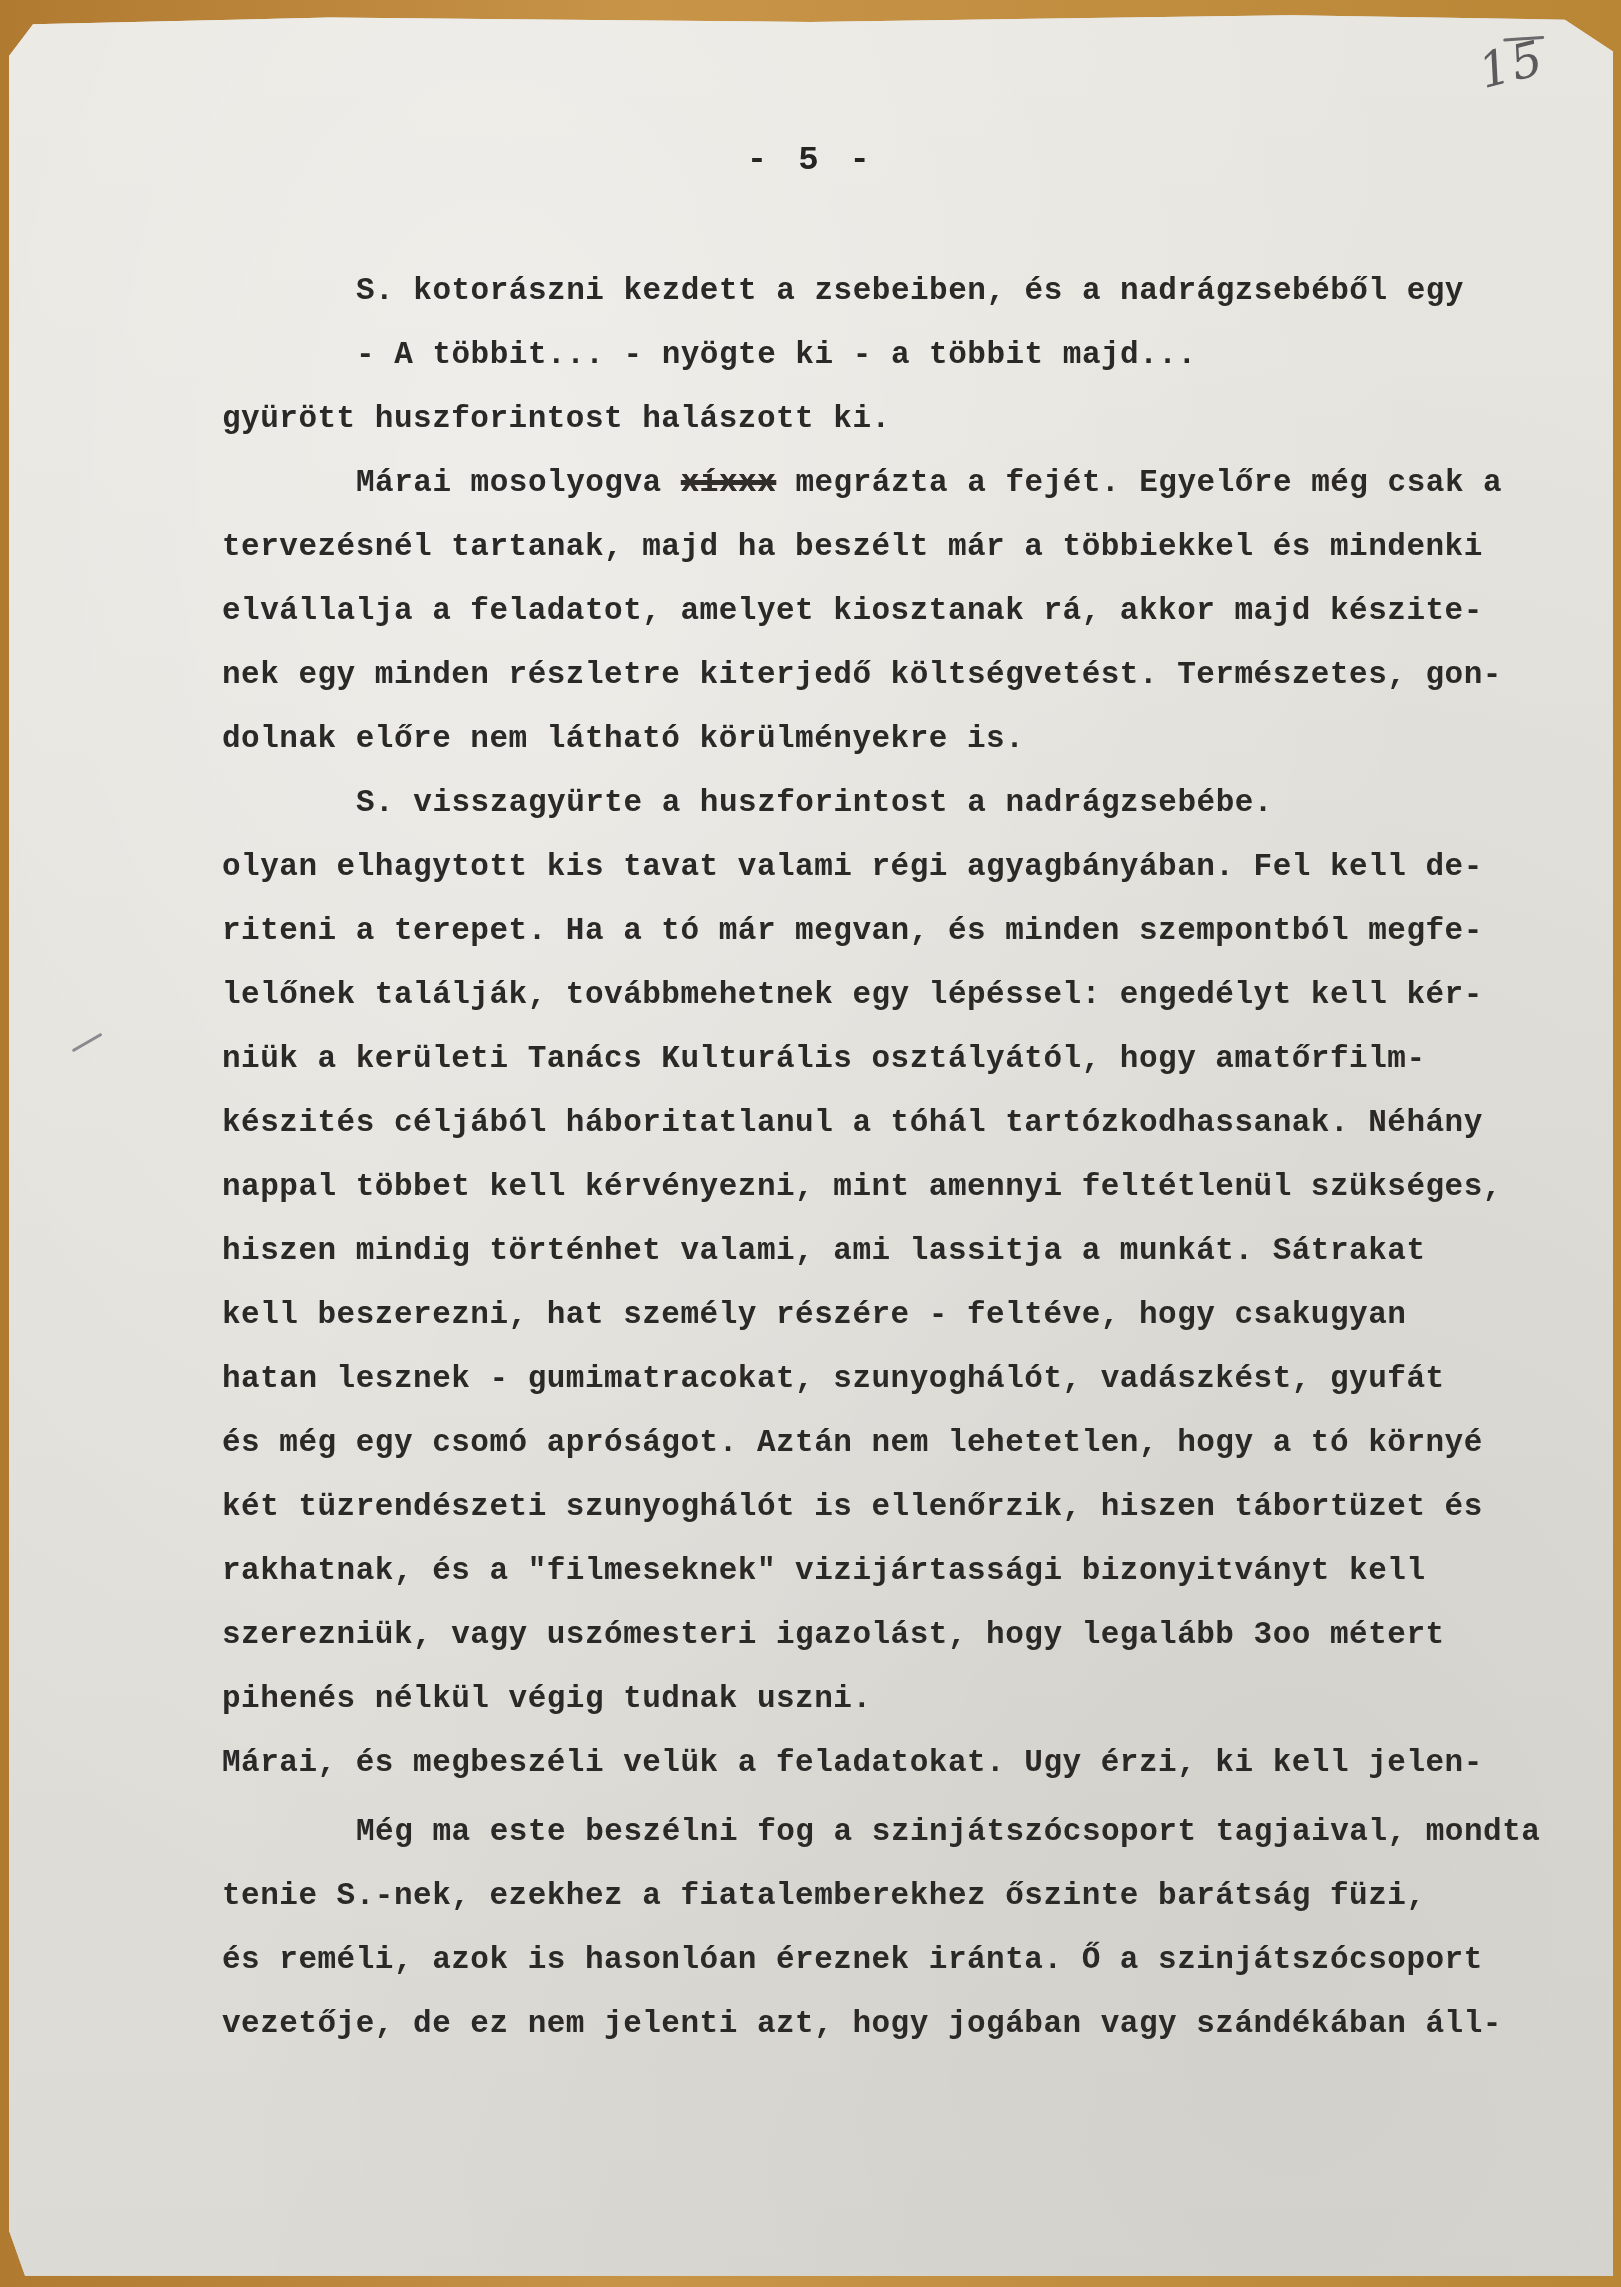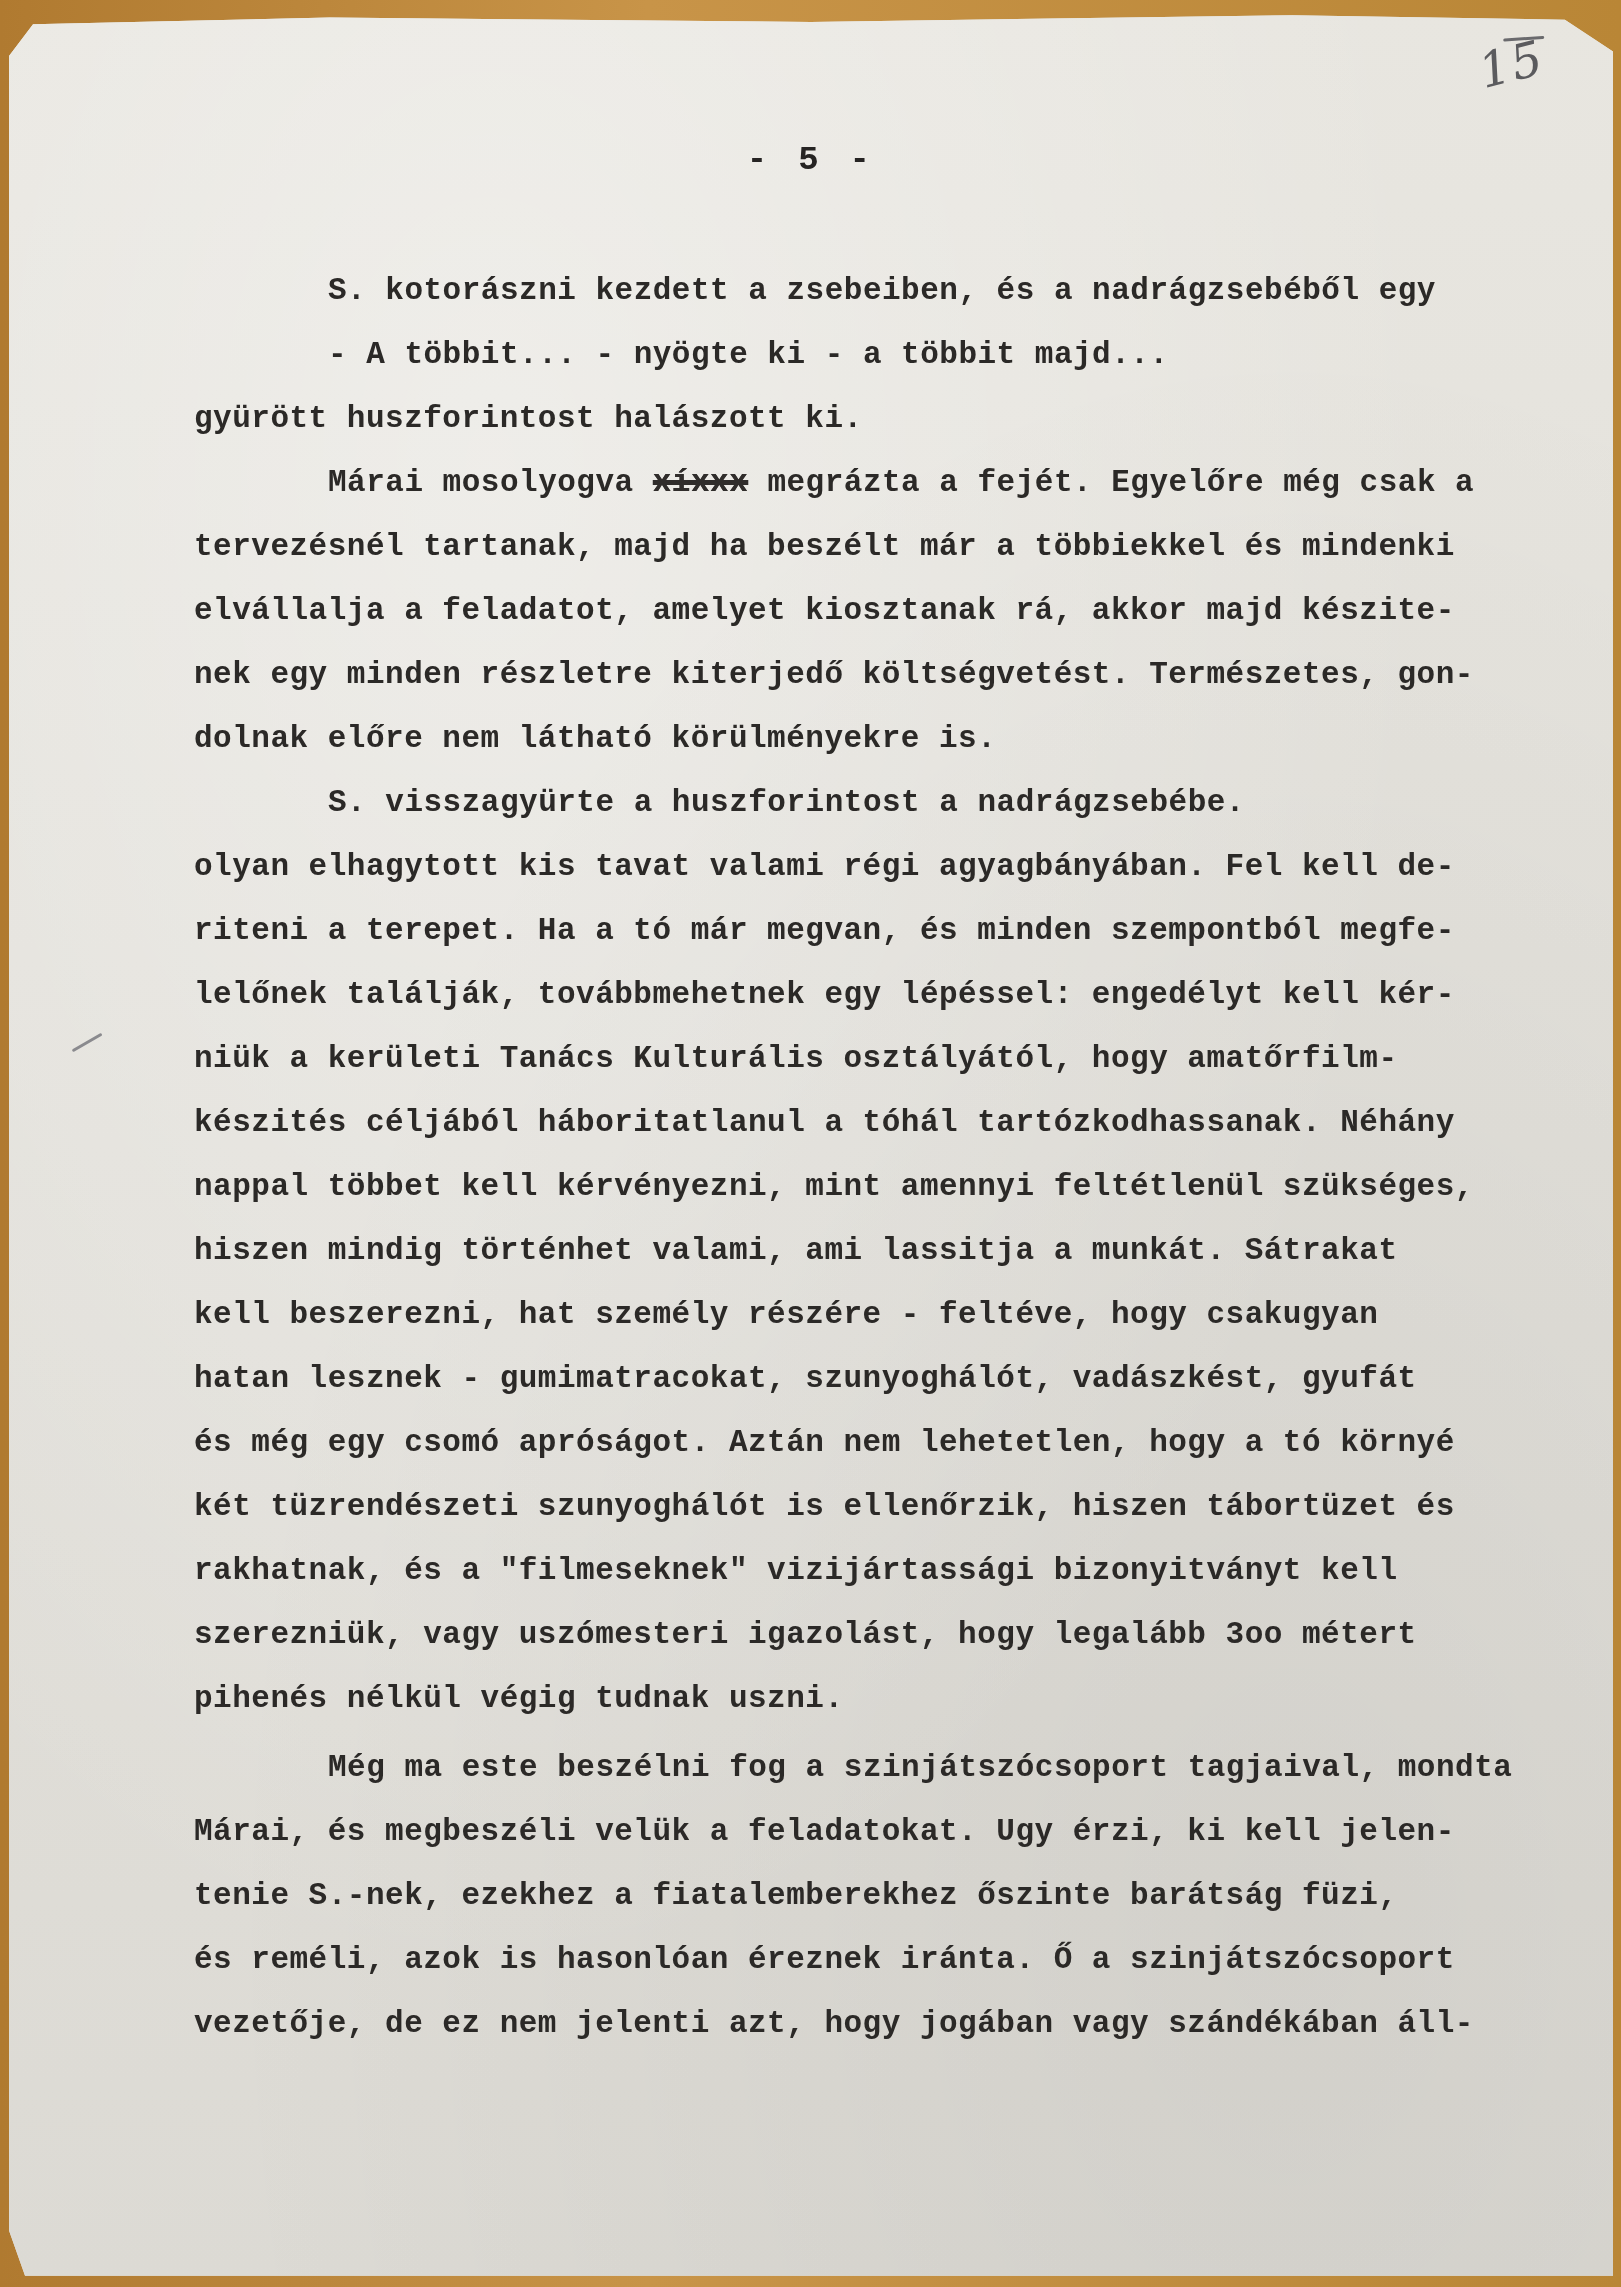--- a/index.html
+++ b/index.html
@@ -69,20 +69,21 @@
     }
     .line {
       position: relative;
       height: 64px;
       white-space: pre;
       font-size: 31px;
       font-weight: bold;
       color: #2b2927;
       letter-spacing: 0.5px;
       line-height: 36px;
+      margin-left: 28px;
     }
     .line.indent {
       padding-left: 134px;
     }
     .strike {
       color: #302d2b;
       background: repeating-linear-gradient(90deg, #3a3634 0 2.7px, #57534f 2.7px 4.5px);
       -webkit-background-clip: text;
       text-decoration: line-through;
       text-decoration-thickness: 5.3px;
@@ -126,19 +127,19 @@
   <div class="line">készités céljából háboritatlanul a tóhál tartózkodhassanak. Néhány</div>
   <div class="line">nappal többet kell kérvényezni, mint amennyi feltétlenül szükséges,</div>
   <div class="line">hiszen mindig történhet valami, ami lassitja a munkát. Sátrakat</div>
   <div class="line">kell beszerezni, hat személy részére - feltéve, hogy csakugyan</div>
   <div class="line">hatan lesznek - gumimatracokat, szunyoghálót, vadászkést, gyufát</div>
   <div class="line">és még egy csomó apróságot. Aztán nem lehetetlen, hogy a tó környé</div>
   <div class="line">két tüzrendészeti szunyoghálót is ellenőrzik, hiszen tábortüzet és</div>
   <div class="line">rakhatnak, és a "filmeseknek" vizijártassági bizonyitványt kell</div>
   <div class="line">szerezniük, vagy uszómesteri igazolást, hogy legalább 3oo métert</div>
   <div class="line">pihenés nélkül végig tudnak uszni.</div>
+  <div class="line">Márai, és megbeszéli velük a feladatokat. Ugy érzi, ki kell jelen-</div>
   <div class="line indent" style="margin-top:5.3px">Még ma este beszélni fog a szinjátszócsoport tagjaival, mondta</div>
-  <div class="line">Márai, és megbeszéli velük a feladatokat. Ugy érzi, ki kell jelen-</div>
   <div class="line">tenie S.-nek, ezekhez a fiatalemberekhez őszinte barátság füzi,</div>
   <div class="line">és reméli, azok is hasonlóan éreznek iránta. Ő a szinjátszócsoport</div>
   <div class="line">vezetője, de ez nem jelenti azt, hogy jogában vagy szándékában áll-</div>
 </div>
 
 
 </body></html>

